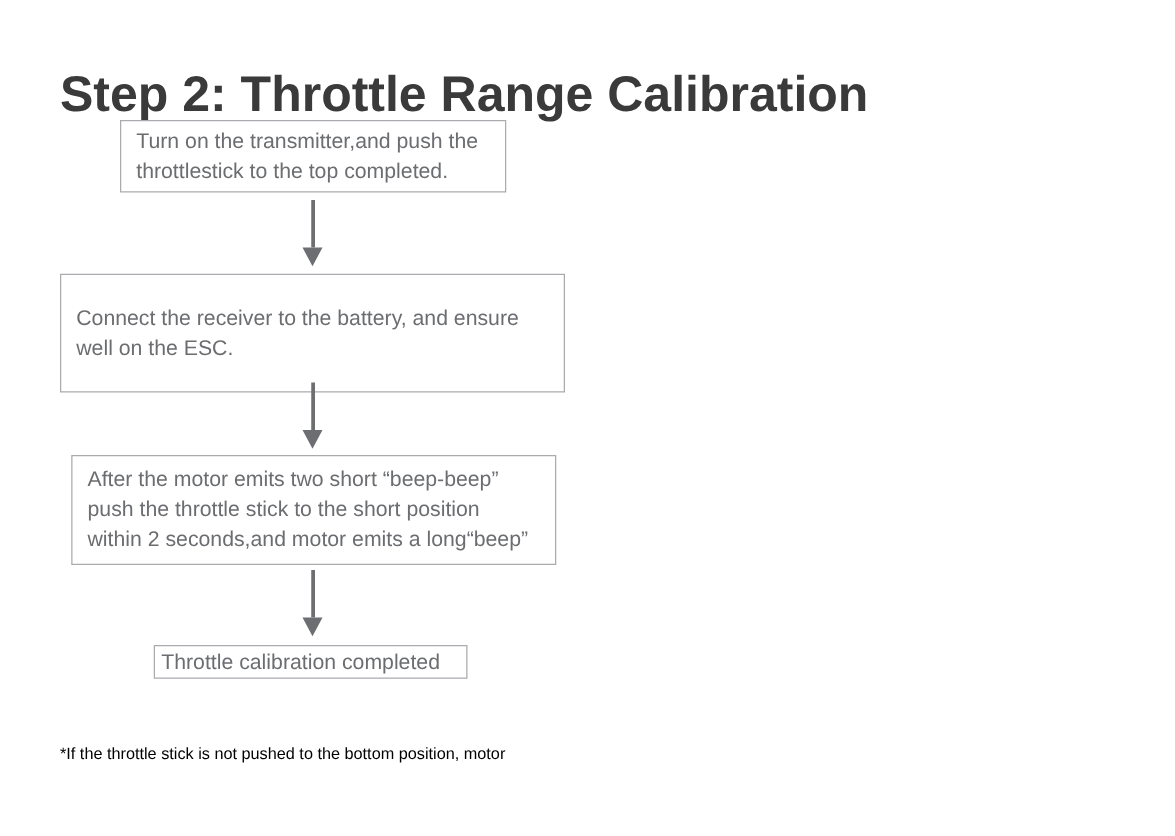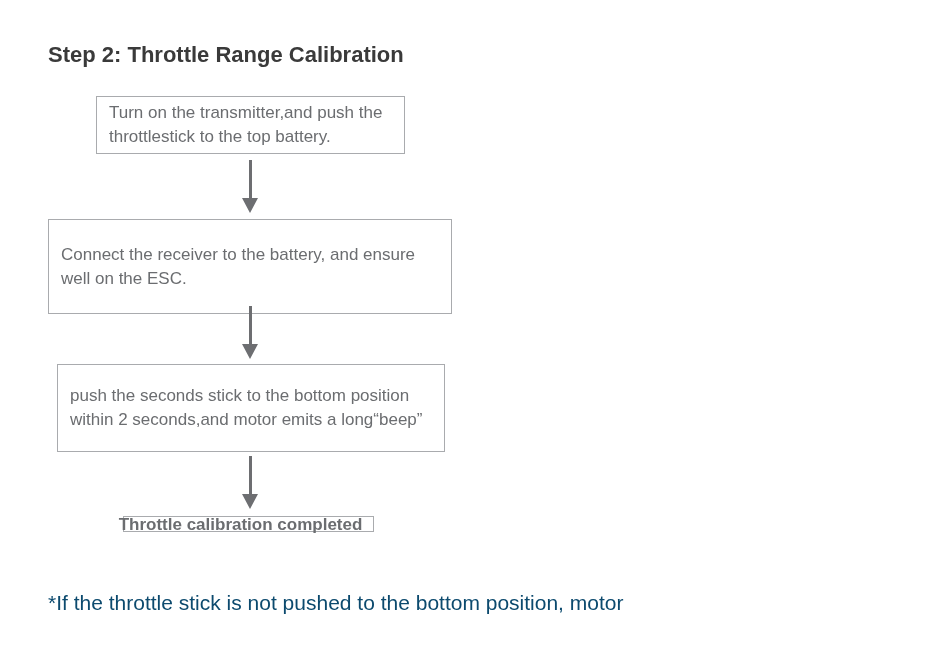--- a/index.html
+++ b/index.html
@@ -12,21 +12,21 @@
     position: relative;
     width: 940px;
     height: 669px;
     background: #ffffff;
     overflow: hidden;
   }
   .page-title {
     position: absolute;
     left: 48px;
     top: 27px;
-    font-size: 22px;
+    font-size: 40px;
     font-weight: 700;
     color: #3a3a3a;
     letter-spacing: 0px;
     white-space: nowrap;
   }
   .step-box {
     position: absolute;
     box-sizing: border-box;
     border: 1px solid #a9abae;
     background: #ffffff;
@@ -37,24 +37,23 @@
     flex-direction: column;
     justify-content: center;
     padding-left: 12px;
     padding-right: 6px;
   }
   .step-box .line { white-space: nowrap; }
   .box-1 { left: 96px;  top: 96px;  width: 309px; height: 58px; }
   .box-2 { left: 48px;  top: 219px; width: 404px; height: 95px; }
   .box-3 { left: 57px;  top: 364px; width: 388px; height: 88px; }
   .box-4 {
-    left: 123px; top: 516px; width: 251px; height: 16px;
+    left: 123px; top: 516px; width: 251px; height: 27px;
     align-items: center; padding-left: 0; padding-right: 16px;
     line-height: 25px;
-    font-weight: bold;
   }
   .down-arrow {
     position: absolute;
     width: 16px;
     display: flex;
     flex-direction: column;
     align-items: center;
   }
   .down-arrow .shaft {
     width: 3px;
@@ -68,55 +67,56 @@
     border-right: 8px solid transparent;
     border-top: 15px solid #6d6e71;
   }
   .arrow-1 { left: 242px; top: 160px; }
   .arrow-2 { left: 242px; top: 306px; }
   .arrow-3 { left: 242px; top: 456px; }
   .footnote {
     position: absolute;
     left: 48px;
     top: 590px;
-    font-size: 21px;
+    font-size: 13px;
     line-height: 25px;
-    color: #0c4a6e;
+    color: #000000;
   }
   .footnote .line { white-space: nowrap; }
 </style>
 </head>
 <body>
 
 <div class="canvas">
 
   <h1 class="page-title">Step 2: Throttle Range Calibration</h1>
 
   <div class="step-box box-1">
     <div class="line">Turn on the transmitter,and push the</div>
-    <div class="line">throttlestick to the top battery.</div>
+    <div class="line">throttlestick to the top completed.</div>
   </div>
 
   <div class="down-arrow arrow-1">
     <div class="shaft"></div>
     <div class="head"></div>
   </div>
 
   <div class="step-box box-2">
     <div class="line">Connect the receiver to the battery, and ensure</div>
     <div class="line">well on the ESC.</div>
   </div>
 
   <div class="down-arrow arrow-2">
     <div class="shaft"></div>
     <div class="head"></div>
   </div>
 
   <div class="step-box box-3">
-    <div class="line">push the seconds stick to the bottom position</div>
+    <div class="line">After the motor emits two short “beep-beep”</div>
+    <div class="line">push the throttle stick to the short position</div>
     <div class="line">within 2 seconds,and motor emits a long“beep”</div>
   </div>
 
   <div class="down-arrow arrow-3">
     <div class="shaft"></div>
     <div class="head"></div>
   </div>
 
   <div class="step-box box-4">
     <div class="line">Throttle calibration completed</div>

